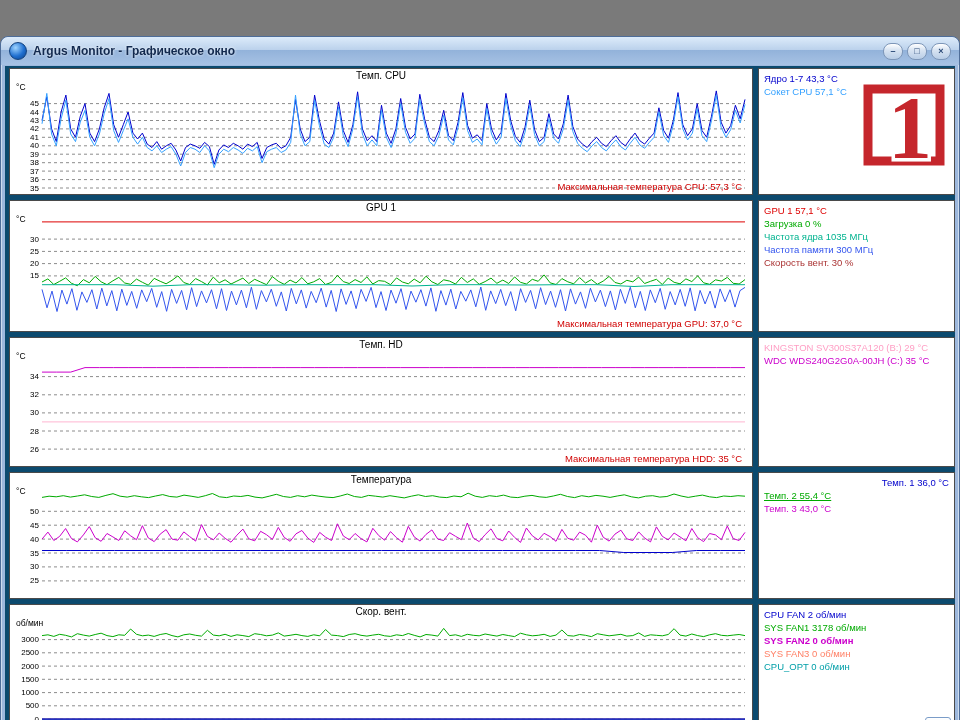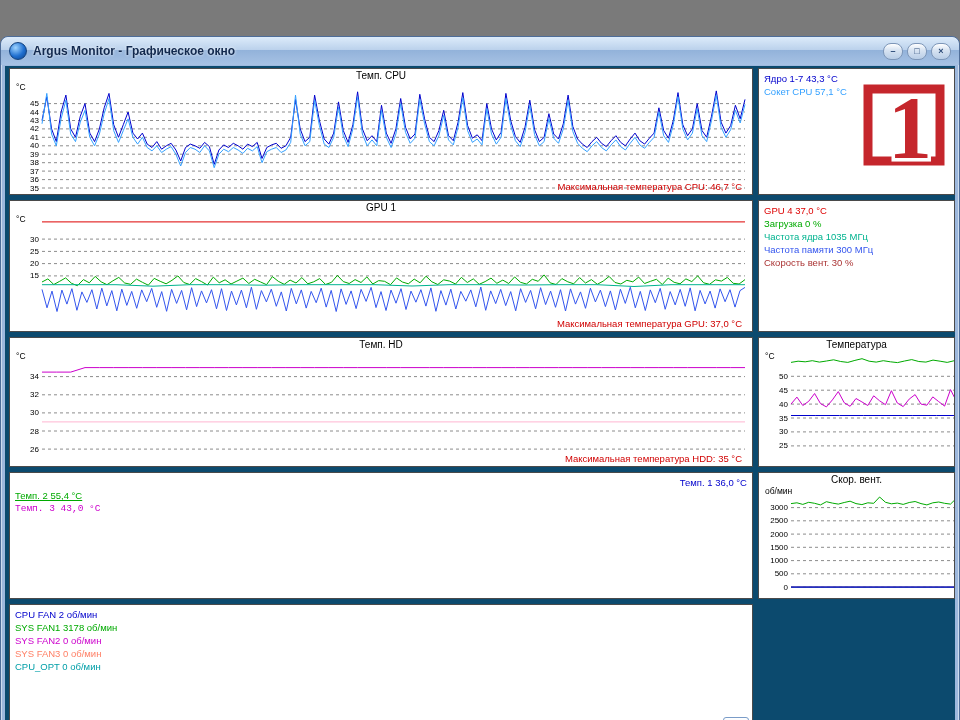--- a/index.html
+++ b/index.html
@@ -75,21 +75,21 @@
             <line x1="30" x2="733" y1="89.1" y2="89.1" stroke="#8c8c8c" stroke-width="1" stroke-dasharray="3 3"></line>
             <text x="27" y="91.6" text-anchor="end" class="tick">37</text>
             <line x1="30" x2="733" y1="97.6" y2="97.6" stroke="#8c8c8c" stroke-width="1" stroke-dasharray="3 3"></line>
             <text x="27" y="100.1" text-anchor="end" class="tick">36</text>
             <line x1="30" x2="733" y1="106.0" y2="106.0" stroke="#8c8c8c" stroke-width="1" stroke-dasharray="3 3"></line>
             <text x="27" y="108.5" text-anchor="end" class="tick">35</text>
             <polyline points="30.0,38.5 34.8,14.8 39.6,46.9 44.3,59.6 49.1,30.0 53.9,13.1 58.7,46.9 63.5,55.3 68.3,34.2 73.0,21.6 77.8,51.1 82.6,59.6 87.4,46.9 92.2,25.8 97.0,11.4 101.7,42.7 106.5,55.3 111.3,42.7 116.1,30.0 120.9,51.1 125.6,57.0 130.4,51.1 135.2,62.1 140.0,65.5 144.8,59.6 149.6,67.2 154.3,63.8 159.1,61.3 163.9,68.0 168.7,79.0 173.5,65.5 178.3,62.1 183.0,63.8 187.8,66.3 192.6,60.4 197.4,64.6 202.2,82.4 206.9,68.0 211.7,62.9 216.5,65.5 221.3,61.3 226.1,63.8 230.9,67.2 235.6,62.1 240.4,64.6 245.2,60.4 250.0,76.5 254.8,65.5 259.6,62.9 264.3,61.3 269.1,66.3 273.9,63.8 278.7,55.3 283.5,17.4 288.2,46.9 293.0,59.6 297.8,55.3 302.6,13.1 307.4,38.5 312.2,57.0 316.9,62.1 321.7,51.1 326.5,19.9 331.3,48.6 336.1,60.4 340.9,42.7 345.6,9.8 350.4,46.9 355.2,58.7 360.0,53.7 364.8,59.6 369.5,23.3 374.3,51.1 379.1,61.3 383.9,46.9 388.7,16.5 393.5,45.2 398.2,57.0 403.0,52.0 407.8,12.3 412.6,36.8 417.4,55.3 422.1,59.6 426.9,48.6 431.7,28.3 436.5,53.7 441.3,58.7 446.1,40.1 450.8,10.6 455.6,43.5 460.4,56.2 465.2,52.8 470.0,58.7 474.8,21.6 479.5,46.9 484.3,57.9 489.1,50.3 493.9,11.4 498.7,38.5 503.4,54.5 508.2,60.4 513.0,45.2 517.8,18.2 522.6,47.7 527.4,59.6 532.1,55.3 536.9,31.7 541.7,52.0 546.5,57.0 551.3,41.8 556.1,13.1 560.8,44.4 565.6,57.0 570.4,62.1 575.2,65.5 580.0,59.6 584.7,55.3 589.5,61.3 594.3,64.6 599.1,58.7 603.9,53.7 608.7,60.4 613.4,63.8 618.2,57.0 623.0,51.1 627.8,58.7 632.6,62.1 637.4,56.2 642.1,51.1 646.9,25.8 651.7,48.6 656.5,56.2 661.3,38.5 666.0,10.6 670.8,42.7 675.6,53.7 680.4,46.9 685.2,21.6 690.0,48.6 694.7,55.3 699.5,34.2 704.3,8.9 709.1,40.1 713.9,51.1 718.7,43.5 723.4,23.3 728.2,36.8 733.0,17.4" fill="none" stroke="#0000cc" stroke-width="1"></polyline>
             <polyline points="30.0,41.8 34.8,11.4 39.6,52.0 44.3,63.8 49.1,36.8 53.9,18.2 58.7,52.0 63.5,59.6 68.3,40.1 73.0,28.3 77.8,55.3 82.6,63.8 87.4,52.0 92.2,31.7 97.0,16.5 101.7,48.6 106.5,60.4 111.3,48.6 116.1,36.8 120.9,55.3 125.6,62.1 130.4,55.3 135.2,65.5 140.0,68.9 144.8,63.8 149.6,70.5 154.3,67.2 159.1,64.6 163.9,72.2 168.7,84.0 173.5,70.5 178.3,65.5 183.0,67.2 187.8,70.5 192.6,63.8 197.4,68.9 202.2,85.7 206.9,72.2 211.7,67.2 216.5,69.7 221.3,65.5 226.1,68.0 230.9,71.4 235.6,66.3 240.4,68.9 245.2,64.6 250.0,80.7 254.8,69.7 259.6,67.2 264.3,65.5 269.1,70.5 273.9,68.0 278.7,60.4 283.5,13.1 288.2,52.0 293.0,63.8 297.8,59.6 302.6,18.2 307.4,43.5 312.2,62.1 316.9,65.5 321.7,55.3 326.5,25.0 331.3,53.7 336.1,64.6 340.9,46.9 345.6,14.8 350.4,52.0 355.2,63.8 360.0,57.9 364.8,63.8 369.5,28.3 374.3,55.3 379.1,65.5 383.9,52.0 388.7,21.6 393.5,50.3 398.2,61.3 403.0,56.2 407.8,17.4 412.6,41.8 417.4,59.6 422.1,63.8 426.9,53.7 431.7,33.4 436.5,57.9 441.3,62.9 446.1,45.2 450.8,15.7 455.6,48.6 460.4,60.4 465.2,57.0 470.0,62.9 474.8,26.6 479.5,52.0 484.3,62.1 489.1,55.3 493.9,16.5 498.7,43.5 503.4,58.7 508.2,64.6 513.0,50.3 517.8,23.3 522.6,52.8 527.4,63.8 532.1,59.6 536.9,36.8 541.7,56.2 546.5,61.3 551.3,46.9 556.1,18.2 560.8,49.4 565.6,61.3 570.4,66.3 575.2,69.7 580.0,63.8 584.7,59.6 589.5,65.5 594.3,68.9 599.1,62.9 603.9,57.9 608.7,64.6 613.4,68.0 618.2,61.3 623.0,55.3 627.8,62.9 632.6,66.3 637.4,60.4 642.1,55.3 646.9,30.0 651.7,53.7 656.5,60.4 661.3,42.7 666.0,14.8 670.8,46.9 675.6,57.9 680.4,51.1 685.2,26.6 690.0,53.7 694.7,59.6 699.5,38.5 704.3,13.1 709.1,45.2 713.9,55.3 718.7,47.7 723.4,28.3 728.2,41.0 733.0,22.4" fill="none" stroke="#33a0ff" stroke-width="1"></polyline>
           </svg>
         </div>
-      <div class="max-label">Максимальная температура CPU: 46,7 °C</div>
+      <div class="max-label">Максимальная температура CPU: 57,3 °C</div>
     </div>
     <div class="panel legend-panel">
       <div class="logo-watermark">
         <svg width="92" height="100" viewBox="0 0 92 100">
           <rect x="8" y="18" width="72" height="72" fill="none" stroke="#c5262c" stroke-width="9"></rect>
           <text x="50" y="86" font-size="88" font-weight="bold" fill="#c5262c" stroke="#ffffff" stroke-width="7" paint-order="stroke" text-anchor="middle" font-family="Liberation Serif, serif">1</text>
         </svg>
       </div>
       <div>
           <div class="legend-line" style="color: rgb(0, 0, 204);">Ядро 1-7 43,3 °C</div>
@@ -113,21 +113,21 @@
             <polyline points="30.0,7.9 733.0,7.9" fill="none" stroke="#dd0000" stroke-width="1"></polyline>
             <polyline points="30.0,75.4 35.0,93.8 40.0,77.1 45.0,97.5 49.9,76.1 54.9,90.1 59.9,74.7 64.9,96.3 69.9,77.9 74.9,88.4 79.9,75.7 84.8,95.0 89.8,74.2 94.8,91.9 99.8,76.6 104.8,96.8 109.8,75.2 114.8,91.4 119.7,77.4 124.7,94.3 129.7,75.9 134.7,87.7 139.7,74.4 144.7,93.3 149.7,77.6 154.6,97.3 159.6,75.4 164.6,89.4 169.6,76.4 174.6,95.8 179.6,73.7 184.6,92.6 189.5,76.9 194.5,88.9 199.5,75.7 204.5,94.8 209.5,74.7 214.5,96.5 219.5,77.1 224.4,90.9 229.4,76.1 234.4,93.8 239.4,73.2 244.4,95.3 249.4,76.6 254.4,87.9 259.3,75.2 264.3,92.3 269.3,77.9 274.3,97.0 279.3,74.4 284.3,89.9 289.3,75.9 294.2,94.1 299.2,77.4 304.2,88.7 309.2,74.2 314.2,93.1 319.2,76.4 324.2,97.5 329.1,74.9 334.1,90.4 339.1,76.9 344.1,94.6 349.1,75.4 354.1,87.4 359.1,73.4 364.0,93.6 369.0,77.6 374.0,96.5 379.0,76.1 384.0,89.2 389.0,74.7 394.0,95.5 399.0,77.1 403.9,88.2 408.9,75.7 413.9,92.1 418.9,73.9 423.9,97.3 428.9,76.6 433.9,91.1 438.8,75.2 443.8,95.0 448.8,77.4 453.8,87.2 458.8,75.9 463.8,92.8 468.8,73.0 473.7,96.3 478.7,76.9 483.7,89.6 488.7,75.4 493.7,91.6 498.7,77.6 503.7,96.8 508.6,74.7 513.6,88.4 518.6,76.4 523.6,94.8 528.6,73.7 533.6,90.6 538.6,77.1 543.5,93.3 548.5,75.7 553.5,97.0 558.5,74.9 563.5,90.1 568.5,77.9 573.5,94.3 578.4,74.2 583.4,87.9 588.4,76.1 593.4,92.6 598.4,76.9 603.4,96.0 608.4,75.2 613.3,89.4 618.3,73.2 623.3,93.8 628.3,77.4 633.3,96.5 638.3,75.9 643.3,88.7 648.2,74.4 653.2,95.3 658.2,77.6 663.2,90.9 668.2,75.4 673.2,92.3 678.2,73.9 683.1,96.8 688.1,76.4 693.1,89.9 698.1,77.1 703.1,94.1 708.1,74.9 713.1,87.7 718.0,75.7 723.0,93.1 728.0,76.6 733.0,73.4" fill="none" stroke="#3355ee" stroke-width="1"></polyline>
             <polyline points="30.0,68.0 35.9,64.9 41.8,70.5 47.7,67.3 53.6,63.9 59.5,69.3 65.4,71.7 71.4,65.6 77.3,68.8 83.2,62.4 89.1,67.8 95.0,70.7 100.9,66.8 106.8,63.4 112.7,69.0 118.6,70.3 124.5,65.1 130.4,68.3 136.3,71.2 142.2,64.4 148.2,67.3 154.1,69.8 160.0,66.3 165.9,61.9 171.8,68.5 177.7,70.5 183.6,64.6 189.5,67.6 195.4,71.0 201.3,63.1 207.2,68.8 213.1,65.8 219.0,70.0 224.9,67.1 230.9,64.1 236.8,69.5 242.7,65.3 248.6,68.0 254.5,70.7 260.4,62.6 266.3,67.3 272.2,70.3 278.1,66.1 284.0,69.0 289.9,63.6 295.8,69.8 301.7,67.8 307.7,64.6 313.6,70.5 319.5,68.3 325.4,61.4 331.3,67.6 337.2,69.5 343.1,65.6 349.0,68.5 354.9,62.9 360.8,70.0 366.7,66.6 372.6,67.3 378.5,70.7 384.5,63.9 390.4,68.0 396.3,69.8 402.2,65.1 408.1,68.8 414.0,62.2 419.9,67.8 425.8,70.5 431.7,65.8 437.6,67.1 443.5,70.0 449.4,63.4 455.3,68.5 461.3,64.9 467.2,70.3 473.1,67.6 479.0,64.1 484.9,69.3 490.8,66.1 496.7,69.5 502.6,62.9 508.5,68.3 514.4,70.0 520.3,65.3 526.2,67.3 532.1,60.9 538.1,68.8 544.0,70.5 549.9,64.6 555.8,67.8 561.7,69.8 567.6,63.6 573.5,69.0 579.4,65.6 585.3,70.3 591.2,67.1 597.1,62.4 603.0,68.5 608.9,70.0 614.8,66.3 620.8,67.8 626.7,63.1 632.6,69.5 638.5,67.3 644.4,65.3 650.3,70.5 656.2,64.1 662.1,68.3 668.0,69.8 673.9,64.9 679.8,67.6 685.7,61.9 691.6,68.8 697.6,70.3 703.5,65.8 709.4,67.1 715.3,63.4 721.2,69.3 727.1,70.0 733.0,65.6" fill="none" stroke="#00aa00" stroke-width="1"></polyline>
             <polyline points="30.0,70.7 67.0,70.7 104.0,70.7 141.0,72.2 178.0,70.7 215.0,70.7 252.0,71.2 289.0,70.7 326.0,70.7 363.0,70.7 400.0,72.0 437.0,70.7 474.0,70.7 511.0,71.0 548.0,70.7 585.0,70.7 622.0,72.5 659.0,70.7 696.0,70.7 733.0,70.7" fill="none" stroke="#00b38f" stroke-width="1"></polyline>
           </svg>
         </div>
       <div class="max-label">Максимальная температура GPU: 37,0 °C</div>
     </div>
     <div class="panel legend-panel">
       <div>
-          <div class="legend-line" style="color: rgb(221, 0, 0);">GPU 4 37,0 °C</div>
+          <div class="legend-line" style="color: rgb(221, 0, 0);">GPU 1 57,1 °C</div>
           <div class="legend-line" style="color: rgb(0, 170, 0);">Загрузка 0 %</div>
           <div class="legend-line" style="color: rgb(0, 179, 143);">Частота ядра 1035 МГц</div>
           <div class="legend-line" style="color: rgb(51, 85, 238);">Частота памяти 300 МГц</div>
           <div class="legend-line" style="color: rgb(170, 51, 51);">Скорость вент. 30 %</div>
         </div>
     </div>
 
     <div class="panel">
       <div class="chart-title">Темп. HD</div>
       <div class="unit-label">°C</div>
@@ -141,20 +141,26 @@
             <text x="27" y="64.4" text-anchor="end" class="tick">30</text>
             <line x1="30" x2="733" y1="80.0" y2="80.0" stroke="#8c8c8c" stroke-width="1" stroke-dasharray="3 3"></line>
             <text x="27" y="82.5" text-anchor="end" class="tick">28</text>
             <line x1="30" x2="733" y1="98.1" y2="98.1" stroke="#8c8c8c" stroke-width="1" stroke-dasharray="3 3"></line>
             <text x="27" y="100.6" text-anchor="end" class="tick">26</text>
             <polyline points="30.0,70.9 733.0,70.9" fill="none" stroke="#ffb5d2" stroke-width="1"></polyline>
             <polyline points="30.0,21.1 44.3,21.1 58.7,21.1 73.0,16.6 87.4,16.6 101.7,16.6 116.1,16.6 130.4,16.6 144.8,16.6 159.1,16.6 173.5,16.6 187.8,16.6 202.2,16.6 216.5,16.6 230.9,16.6 245.2,16.6 259.6,16.6 273.9,16.6 288.2,16.6 302.6,16.6 316.9,16.6 331.3,16.6 345.6,16.6 360.0,16.6 374.3,16.6 388.7,16.6 403.0,16.6 417.4,16.6 431.7,16.6 446.1,16.6 460.4,16.6 474.8,16.6 489.1,16.6 503.4,16.6 517.8,16.6 532.1,16.6 546.5,16.6 560.8,16.6 575.2,16.6 589.5,16.6 603.9,16.6 618.2,16.6 632.6,16.6 646.9,16.6 661.3,16.6 675.6,16.6 690.0,16.6 704.3,16.6 718.7,16.6 733.0,16.6" fill="none" stroke="#cc00cc" stroke-width="1"></polyline>
           </svg>
         </div>
       <div class="max-label">Максимальная температура HDD: 35 °C</div>
+    </div>
+    <div class="panel legend-panel">
+      <div>
+          <div class="legend-line" style="color: rgb(255, 158, 196);">KINGSTON SV300S37A120 (B:) 29 °C</div>
+          <div class="legend-line" style="color: rgb(204, 0, 204);">WDC WDS240G2G0A-00JH (C:) 35 °C</div>
+        </div>
     </div>
 
     <div class="panel">
       <div class="chart-title">Температура</div>
       <div class="unit-label">°C</div>
       <div class="plot">
           <svg width="738" height="110">
             <line x1="30" x2="733" y1="25.3" y2="25.3" stroke="#8c8c8c" stroke-width="1" stroke-dasharray="3 3"></line>
             <text x="27" y="27.8" text-anchor="end" class="tick">50</text>
             <line x1="30" x2="733" y1="39.2" y2="39.2" stroke="#8c8c8c" stroke-width="1" stroke-dasharray="3 3"></line>
@@ -170,21 +176,21 @@
             <polyline points="30.0,11.4 37.1,10.2 44.2,10.8 51.3,9.7 58.4,11.1 65.5,10.0 72.6,8.8 79.7,10.5 86.8,11.4 93.9,9.4 101.0,7.7 108.1,10.2 115.2,11.1 122.3,9.7 129.4,10.8 136.5,11.6 143.6,10.0 150.7,8.6 157.8,10.5 164.9,11.1 172.0,9.1 179.1,10.2 186.2,11.4 193.3,9.7 200.4,7.5 207.5,10.8 214.6,11.6 221.7,10.0 228.8,10.5 235.9,9.4 243.0,11.1 250.1,11.9 257.2,10.2 264.3,8.3 271.4,10.5 278.5,11.4 285.6,9.7 292.7,10.8 299.8,9.1 306.9,10.2 314.0,11.1 321.1,11.6 328.2,10.0 335.3,8.0 342.4,10.5 349.5,11.4 356.6,9.4 363.7,10.2 370.8,11.1 377.9,9.7 385.1,10.8 392.2,11.9 399.3,10.2 406.4,8.8 413.5,10.5 420.6,9.7 427.7,11.1 434.8,11.6 441.9,10.0 449.0,10.8 456.1,7.2 463.2,10.2 470.3,11.4 477.4,9.7 484.5,10.5 491.6,9.1 498.7,11.1 505.8,11.6 512.9,10.2 520.0,9.4 527.1,10.8 534.2,11.4 541.3,10.0 548.4,8.3 555.5,10.5 562.6,11.6 569.7,9.7 576.8,10.8 583.9,9.4 591.0,10.2 598.1,11.4 605.2,10.0 612.3,8.8 619.4,10.8 626.5,11.9 633.6,10.2 640.7,9.7 647.8,11.1 654.9,10.5 662.0,8.0 669.1,10.0 676.2,11.4 683.3,10.2 690.4,9.1 697.5,10.8 704.6,11.6 711.7,10.0 718.8,10.5 725.9,9.7 733.0,10.2" fill="none" stroke="#00aa00" stroke-width="1"></polyline>
             <polyline points="30.0,53.1 35.9,46.1 41.8,54.5 47.7,50.3 53.6,42.5 59.5,52.6 65.4,55.9 71.4,48.9 77.3,40.6 83.2,51.7 89.1,55.3 95.0,47.5 100.9,50.9 106.8,54.5 112.7,44.8 118.6,49.8 124.5,53.7 130.4,39.7 136.3,52.0 142.2,55.6 148.2,48.1 154.1,43.6 160.0,53.1 165.9,54.2 171.8,45.9 177.7,50.6 183.6,55.1 189.5,38.6 195.4,50.3 201.3,53.9 207.2,47.0 213.1,52.3 219.0,56.2 224.9,49.2 230.9,43.1 236.8,52.8 242.7,54.8 248.6,45.3 254.5,48.7 260.4,53.4 266.3,41.4 272.2,51.4 278.1,55.3 284.0,47.8 289.9,44.5 295.8,52.0 301.7,56.4 307.7,46.4 313.6,51.2 319.5,54.5 325.4,37.8 331.3,50.0 337.2,53.7 343.1,47.5 349.0,52.6 354.9,55.9 360.8,42.3 366.7,49.5 372.6,54.2 378.5,45.6 384.5,51.7 390.4,56.2 396.3,40.3 402.2,50.9 408.1,55.1 414.0,48.4 419.9,43.9 425.8,53.1 431.7,54.5 437.6,46.7 443.5,50.3 449.4,53.7 455.3,37.0 461.3,52.0 467.2,55.6 473.1,48.7 479.0,42.8 484.9,52.6 490.8,54.8 496.7,45.0 502.6,51.4 508.5,56.4 514.4,42.0 520.3,49.8 526.2,53.9 532.1,47.3 538.1,50.6 544.0,55.3 549.9,43.4 555.8,52.3 561.7,54.2 567.6,46.1 573.5,49.2 579.4,56.2 585.3,39.2 591.2,51.2 597.1,55.1 603.0,48.1 608.9,44.2 614.8,52.8 620.8,54.5 626.7,45.9 632.6,52.0 638.5,55.9 644.4,40.9 650.3,50.3 656.2,53.9 662.1,47.0 668.0,50.9 673.9,54.8 679.8,42.5 685.7,51.7 691.6,55.6 697.6,47.5 703.5,48.9 709.4,53.7 715.3,40.0 721.2,52.6 727.1,54.5 733.0,46.4" fill="none" stroke="#cc00cc" stroke-width="1"></polyline>
             <polyline points="30.0,64.5 54.2,64.5 78.5,64.5 102.7,64.5 127.0,64.5 151.2,64.5 175.4,64.5 199.7,64.5 223.9,64.5 248.2,64.5 272.4,64.5 296.7,64.5 320.9,64.5 345.1,64.5 369.4,64.5 393.6,64.5 417.9,64.5 442.1,64.5 466.3,64.5 490.6,64.5 514.8,64.5 539.1,64.5 563.3,64.5 587.6,64.5 611.8,66.5 636.0,66.5 660.3,66.5 684.5,64.5 708.8,64.5 733.0,64.5" fill="none" stroke="#0000cc" stroke-width="1"></polyline>
           </svg>
         </div>
     </div>
     <div class="panel legend-panel">
       <div>
           <div class="legend-line" style="color: rgb(0, 0, 204); text-align: right;">Темп. 1 36,0 °C</div>
           <div class="legend-line" style="color: rgb(0, 170, 0); text-decoration: underline;">Темп. 2 55,4 °C</div>
-          <div class="legend-line" style="color: rgb(204, 0, 204); font-family: Liberation Mono, monospace;">Темп. 3 43,0 °C</div>
+          <div class="legend-line" style="color: rgb(204, 0, 204);">Темп. 3 43,0 °C</div>
         </div>
     </div>
 
     <div class="panel">
       <div class="chart-title">Скор. вент.</div>
       <div class="unit-label">об/мин</div>
       <div class="plot">
           <svg width="738" height="121">
             <line x1="30" x2="733" y1="21.6" y2="21.6" stroke="#8c8c8c" stroke-width="1" stroke-dasharray="3 3"></line>
             <text x="27" y="24.1" text-anchor="end" class="tick">3000</text>
@@ -205,21 +211,21 @@
             <polyline points="30.0,101.1 733.0,101.1" fill="none" stroke="#cc00cc" stroke-width="1"></polyline>
             <polyline points="30.0,101.1 733.0,101.1" fill="none" stroke="#009fa8" stroke-width="1"></polyline>
             <polyline points="30.0,101.1 733.0,101.1" fill="none" stroke="#0000cc" stroke-width="1"></polyline>
           </svg>
         </div>
     </div>
     <div class="panel legend-panel">
       <div>
           <div class="legend-line" style="color: rgb(0, 0, 204);">CPU  FAN 2 об/мин</div>
           <div class="legend-line" style="color: rgb(0, 170, 0);">SYS  FAN1 3178 об/мин</div>
-          <div class="legend-line" style="color: rgb(204, 0, 204);">SYS  FAN2 0 об/мин</div>
+          <div class="legend-line" style="color: rgb(204, 0, 204); font-weight: bold;">SYS  FAN2 0 об/мин</div>
           <div class="legend-line" style="color: rgb(255, 128, 102);">SYS  FAN3 0 об/мин</div>
           <div class="legend-line" style="color: rgb(0, 159, 168);">CPU_OPT 0 об/мин</div>
         </div>
       <div class="settings-btn">
         <svg width="14" height="12" viewBox="0 0 14 12">
           <g stroke="#2f66c2" stroke-width="1.4">
             <line x1="1" y1="2.5" x2="13" y2="2.5"></line>
             <line x1="1" y1="6" x2="13" y2="6"></line>
             <line x1="1" y1="9.5" x2="13" y2="9.5"></line>
           </g>

